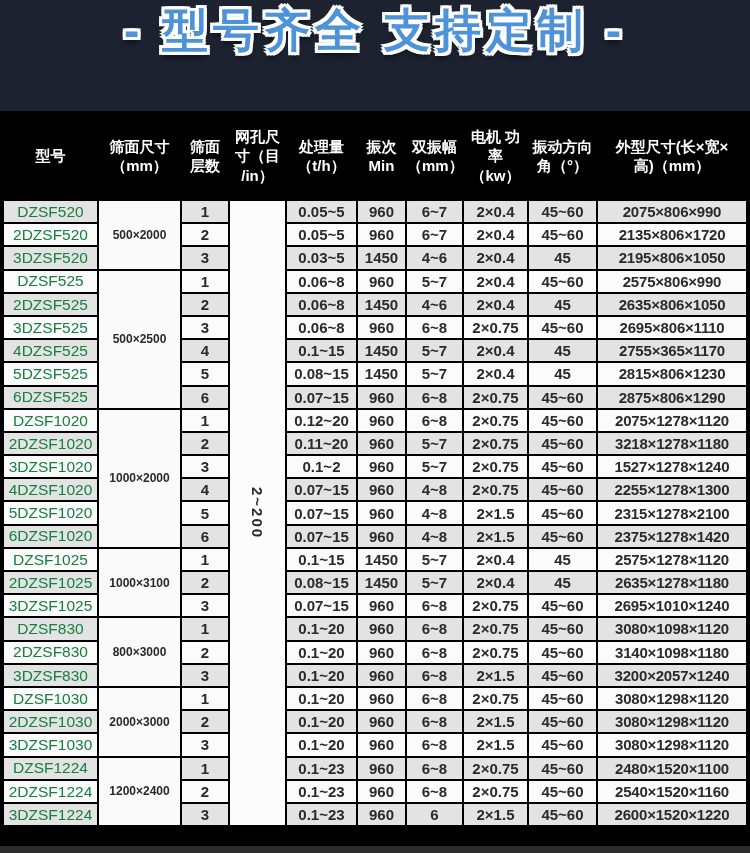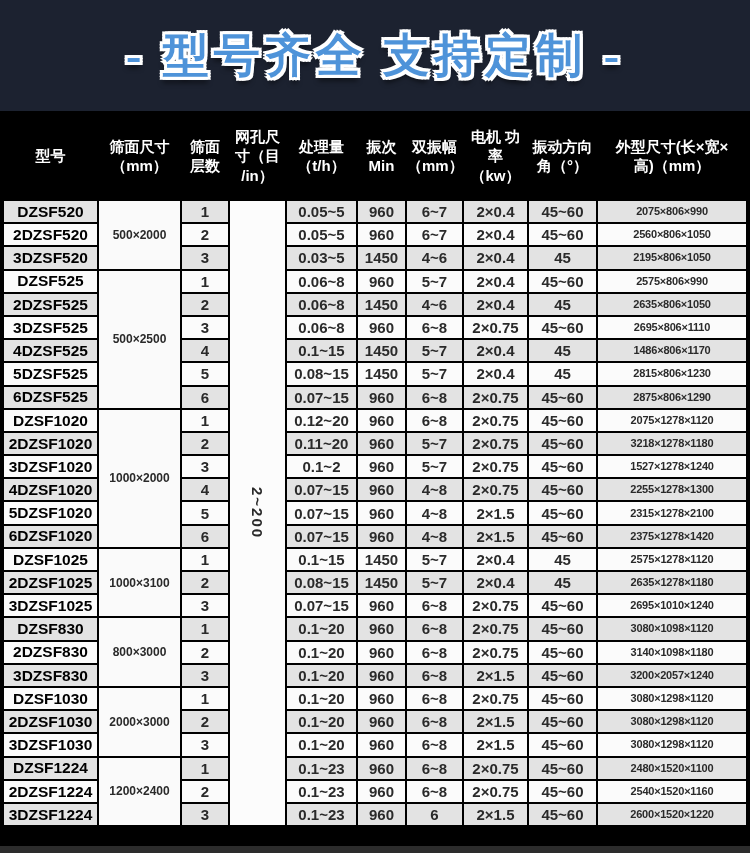--- a/index.html
+++ b/index.html
@@ -1,21 +1,21 @@
 <!DOCTYPE html>
 <html><head>
 <meta charset="utf-8">
 <style>
   html,body{margin:0;padding:0;}
   .wrap{
     width:750px;height:853px;background:#000;position:relative;overflow:hidden;
     font-family:"Liberation Sans","DejaVu Sans",sans-serif;
   }
   .banner{
-    height:111px;background:#1c2230;display:flex;align-items:center;justify-content:center;font-family:Liberation Serif, serif;
+    height:111px;background:#1c2230;display:flex;align-items:flex-start;justify-content:center;
   }
   .banner .title{
     font-size:46px;font-weight:900;color:#4e93d9;letter-spacing:5px;white-space:nowrap;
     text-shadow:
       -3px -3px 0 #fff, 3px -3px 0 #fff, -3px 3px 0 #fff, 3px 3px 0 #fff,
       0 -3px 0 #fff, 0 3px 0 #fff, -3px 0 0 #fff, 3px 0 0 #fff,
       0 6px 5px rgba(0,0,0,.55);
   }
   table.spec{
     border-collapse:separate;border-spacing:2px;table-layout:fixed;
@@ -26,27 +26,27 @@
     white-space:pre-line;line-height:1.3;height:86px;vertical-align:middle;
     padding:0;text-align:center;
   }
   tbody td{
     text-align:center;vertical-align:middle;height:21.2px;padding:0;
     font-size:15px;font-weight:600;color:#2a2a2a;line-height:1;
     overflow:hidden;white-space:nowrap;
   }
   tr.odd td{background:#e3e3e3;}
   tr.even td{background:#fbfbfb;}
-  tbody td.model{font-size:15.5px;font-weight:700;color:#000000;margin-left:36px;}
+  tbody td.model{font-size:15.5px;font-weight:400;color:#15803d;margin-left:36px;}
   tbody td.merged{background:#fafafa;font-size:12px;font-weight:600;}
   tbody td.mesh{
     background:#fcfcfc;writing-mode:vertical-rl;text-orientation:mixed;
     letter-spacing:2px;font-size:15px;font-weight:700;white-space:nowrap;
   }
-  tbody td.dims{font-size:11px;letter-spacing:-0.2px;}
+  tbody td.dims{font-size:15px;letter-spacing:-0.2px;}
   .footer-strip{position:absolute;left:0;bottom:0;width:100%;height:7px;background:#2c2c2c;}
 </style>
 </head>
 <body>
 
 <div class="wrap">
   <div class="banner">
     <div class="title">- 型号齐全  支持定制 -</div>
   </div>
 
@@ -102,21 +102,21 @@
           <td class="dims">2075×806×990</td>
         </tr>
         <tr class="even">
           <td class="model">2DZSF520</td>
           <td>2</td>
           <td>0.05~5</td>
           <td>960</td>
           <td>6~7</td>
           <td>2×0.4</td>
           <td>45~60</td>
-          <td class="dims">2560×806×1050</td>
+          <td class="dims">2135×806×1720</td>
         </tr>
         <tr class="odd">
           <td class="model">3DZSF520</td>
           <td>3</td>
           <td>0.03~5</td>
           <td>1450</td>
           <td>4~6</td>
           <td>2×0.4</td>
           <td>45</td>
           <td class="dims">2195×806×1050</td>
@@ -153,21 +153,21 @@
           <td class="dims">2695×806×1110</td>
         </tr>
         <tr class="odd">
           <td class="model">4DZSF525</td>
           <td>4</td>
           <td>0.1~15</td>
           <td>1450</td>
           <td>5~7</td>
           <td>2×0.4</td>
           <td>45</td>
-          <td class="dims">1486×806×1170</td>
+          <td class="dims">2755×365×1170</td>
         </tr>
         <tr class="even">
           <td class="model">5DZSF525</td>
           <td>5</td>
           <td>0.08~15</td>
           <td>1450</td>
           <td>5~7</td>
           <td>2×0.4</td>
           <td>45</td>
           <td class="dims">2815×806×1230</td>

